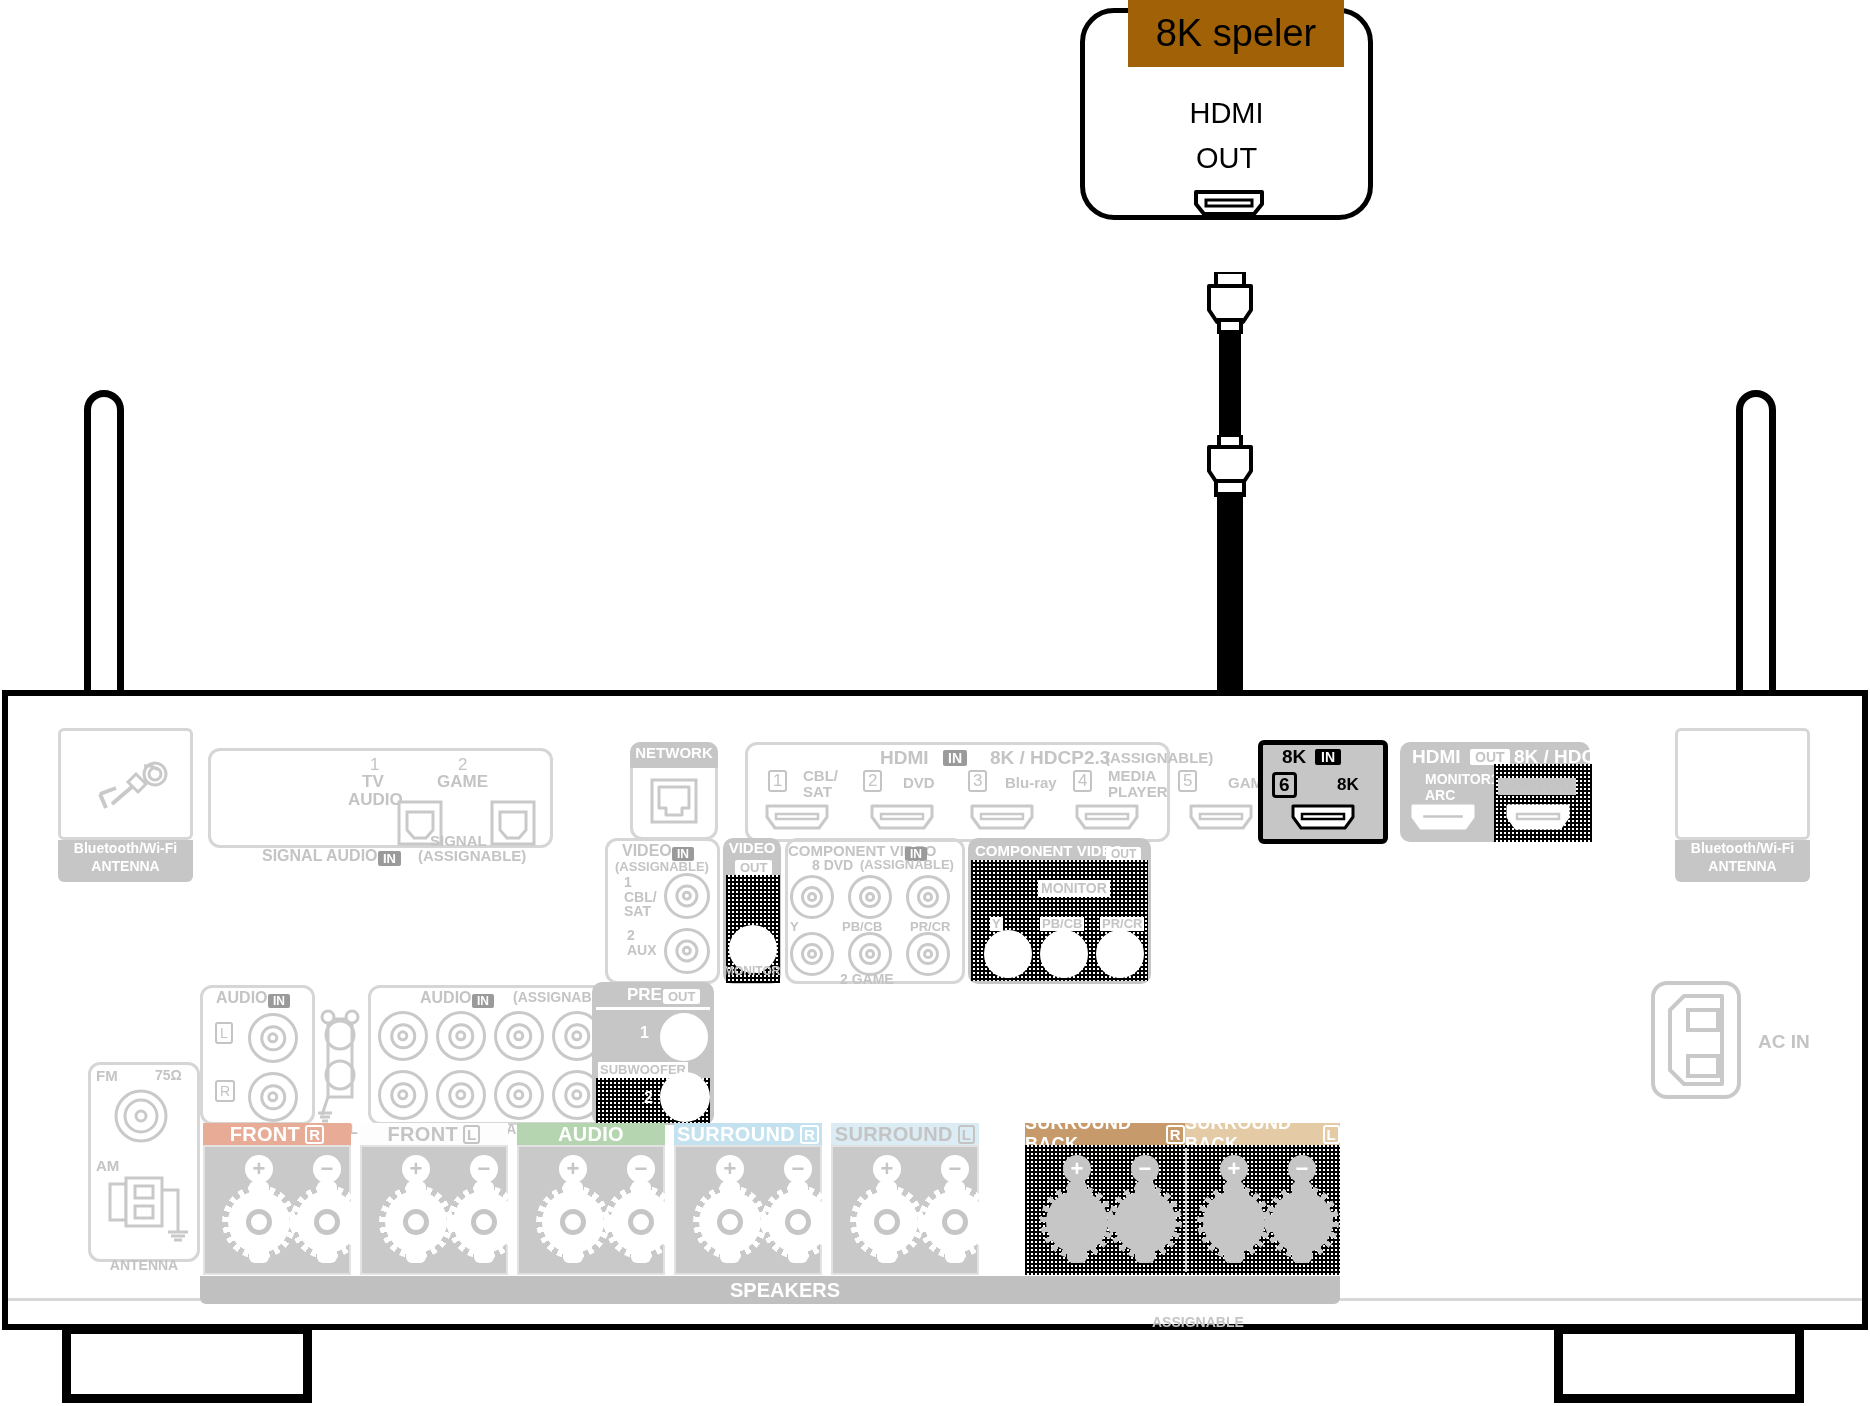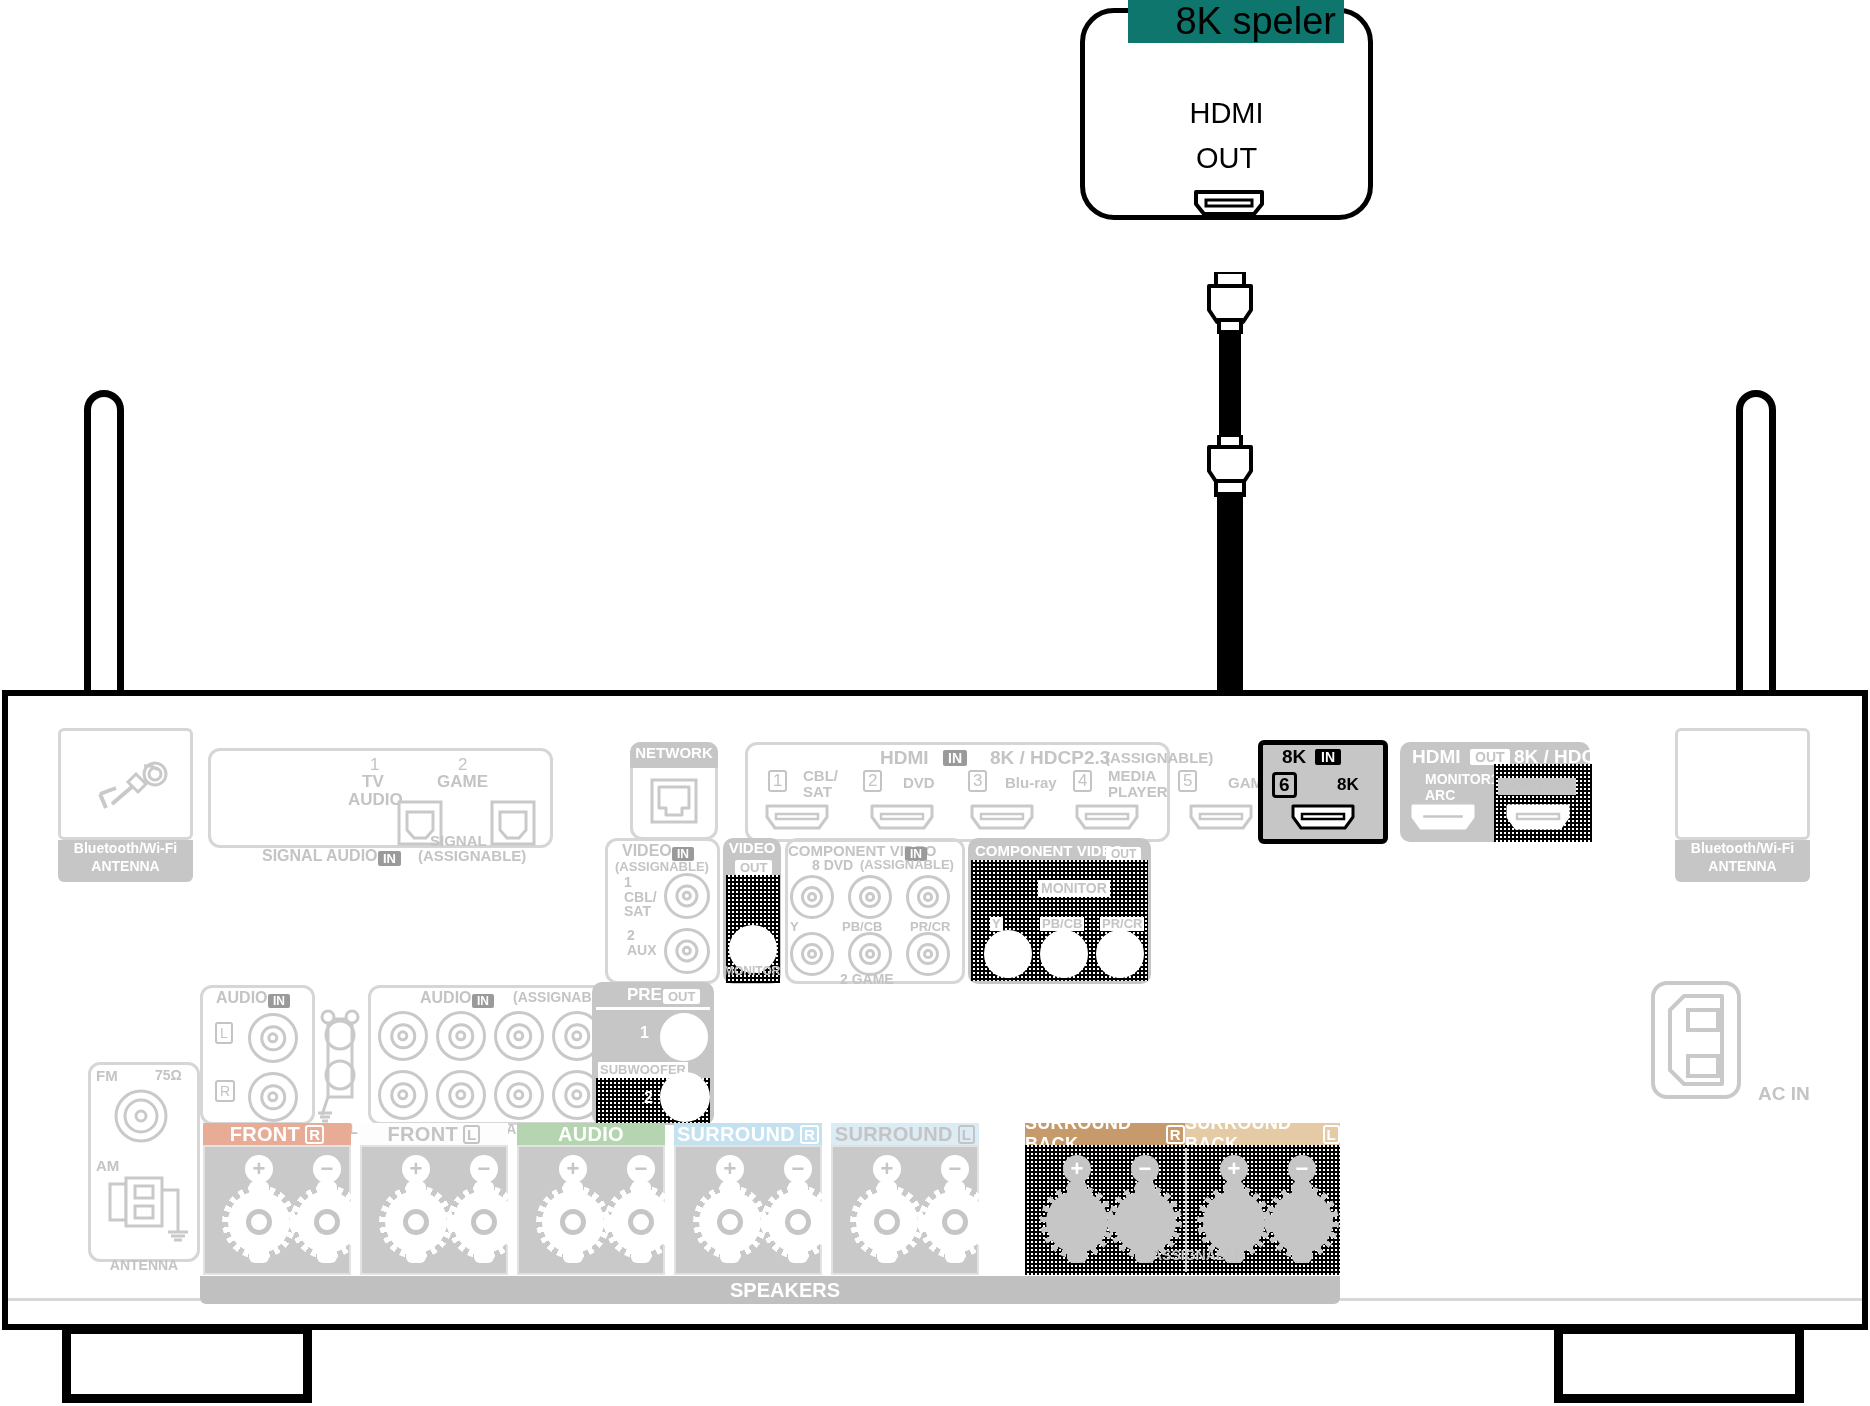--- a/index.html
+++ b/index.html
@@ -9,22 +9,22 @@
   .abs{position:absolute;}
 
   
   .lbl{color:#c4c4c4;font-weight:bold;line-height:1.05;white-space:nowrap;}
   .lbl-dark{color:#000;}
   .lbl-w{color:#fff;}
 
   
   #player-box{left:1080px;top:8px;width:293px;height:212px;
       border:5px solid #000;border-radius:34px;box-sizing:border-box;background:#fff;}
-  #player-title{left:1128px;top:0px;width:200px;text-align:right;
-      font-size:38px;color:#000;background:#0f766e;padding:0 8px;}
+  #player-title{left:1128px;top:0px;width:200px;text-align:center;
+      font-size:38px;color:#000;background:#a16207;padding:12px 8px;}
   #player-hdmi{left:1080px;top:98px;width:293px;text-align:center;font-size:29px;color:#000;}
   #player-out{left:1080px;top:143px;width:293px;text-align:center;font-size:29px;color:#000;}
 
   
   .cable{background:#000;position:absolute;}
 
   
   #chassis{left:2px;top:690px;width:1866px;height:640px;
      border:6px solid #000;box-sizing:border-box;background:#fff;}
   #chassis-inner-line{left:8px;top:1298px;width:1854px;height:3px;background:#d8d8d8;}
@@ -435,21 +435,21 @@
 <div class="abs lbl" style="left:88px;top:1258px;width:112px;text-align:center;font-size:14px;">ANTENNA</div>
 
 <div class="abs" style="left:1650px;top:980px;">
   <svg width="92" height="120" viewBox="0 0 92 120">
     <rect x="3" y="3" width="86" height="114" rx="14" fill="#fff" stroke="#c9c9c9" stroke-width="4"></rect>
     <path d="M20 30 L34 16 H72 V104 H34 L20 90 Z" fill="#fff" stroke="#c9c9c9" stroke-width="4" stroke-linejoin="round"></path>
     <rect x="38" y="30" width="30" height="20" fill="#fff" stroke="#c9c9c9" stroke-width="4"></rect>
     <rect x="38" y="76" width="30" height="20" fill="#fff" stroke="#c9c9c9" stroke-width="4"></rect>
   </svg>
 </div>
-<div class="abs lbl" style="left:1758px;top:1084px;font-size:19px;">AC IN</div>
+<div class="abs lbl" style="left:1758px;top:1032px;font-size:19px;">AC IN</div>
 
 <div class="abs" style="left:200px;top:1122px;width:1140px;height:180px;"></div>
 
 <div class="sp-head" style="left:203px;top:1123px;width:148px;height:22px;background:#e8ab96;color:#fff;">
   <span>FRONT</span>
     <span class="boxed">R</span>
 </div>
 <div class="abs grey-lt" style="left:203px;top:1145px;width:148px;height:130px;border:2px solid #e2e2e2;box-sizing:border-box;"></div>
 <div class="post" style="left:222px;top:1185px;width:74px;height:74px;">
     <div class="ridge"></div>
@@ -587,16 +587,16 @@
   </div>
 <div class="bridge" style="left:1265px;top:1215px;width:20px;background:#c6c6c6;"></div>
 <div class="post" style="left:1265px;top:1185px;width:74px;height:74px;">
     <div class="ridge" style="background:repeating-conic-gradient(#c6c6c6 0deg 9deg,transparent 9deg 18deg);"></div>
     <div class="knob" style="background:#c6c6c6;"></div>
     <div class="tab-t" style="background:#c6c6c6;"></div>
     <div class="tab-b" style="background:#c6c6c6;"></div>
     <div class="sign" style="background:#c6c6c6;color:#fff;">−</div>
   </div>
 
-<div class="abs lbl" style="left:1152px;top:1248px;font-size:14px;">ASSIGNABLE</div>
+<div class="abs lbl" style="left:1152px;top:1315px;font-size:14px;">ASSIGNABLE</div>
 
 <div class="abs" style="left:200px;top:1276px;width:1140px;height:28px;background:#c0c0c0;border-radius:0 0 6px 6px;"></div>
 <div class="abs lbl lbl-w" style="left:730px;top:1280px;font-size:20px;">SPEAKERS</div>
 
 </body></html>

